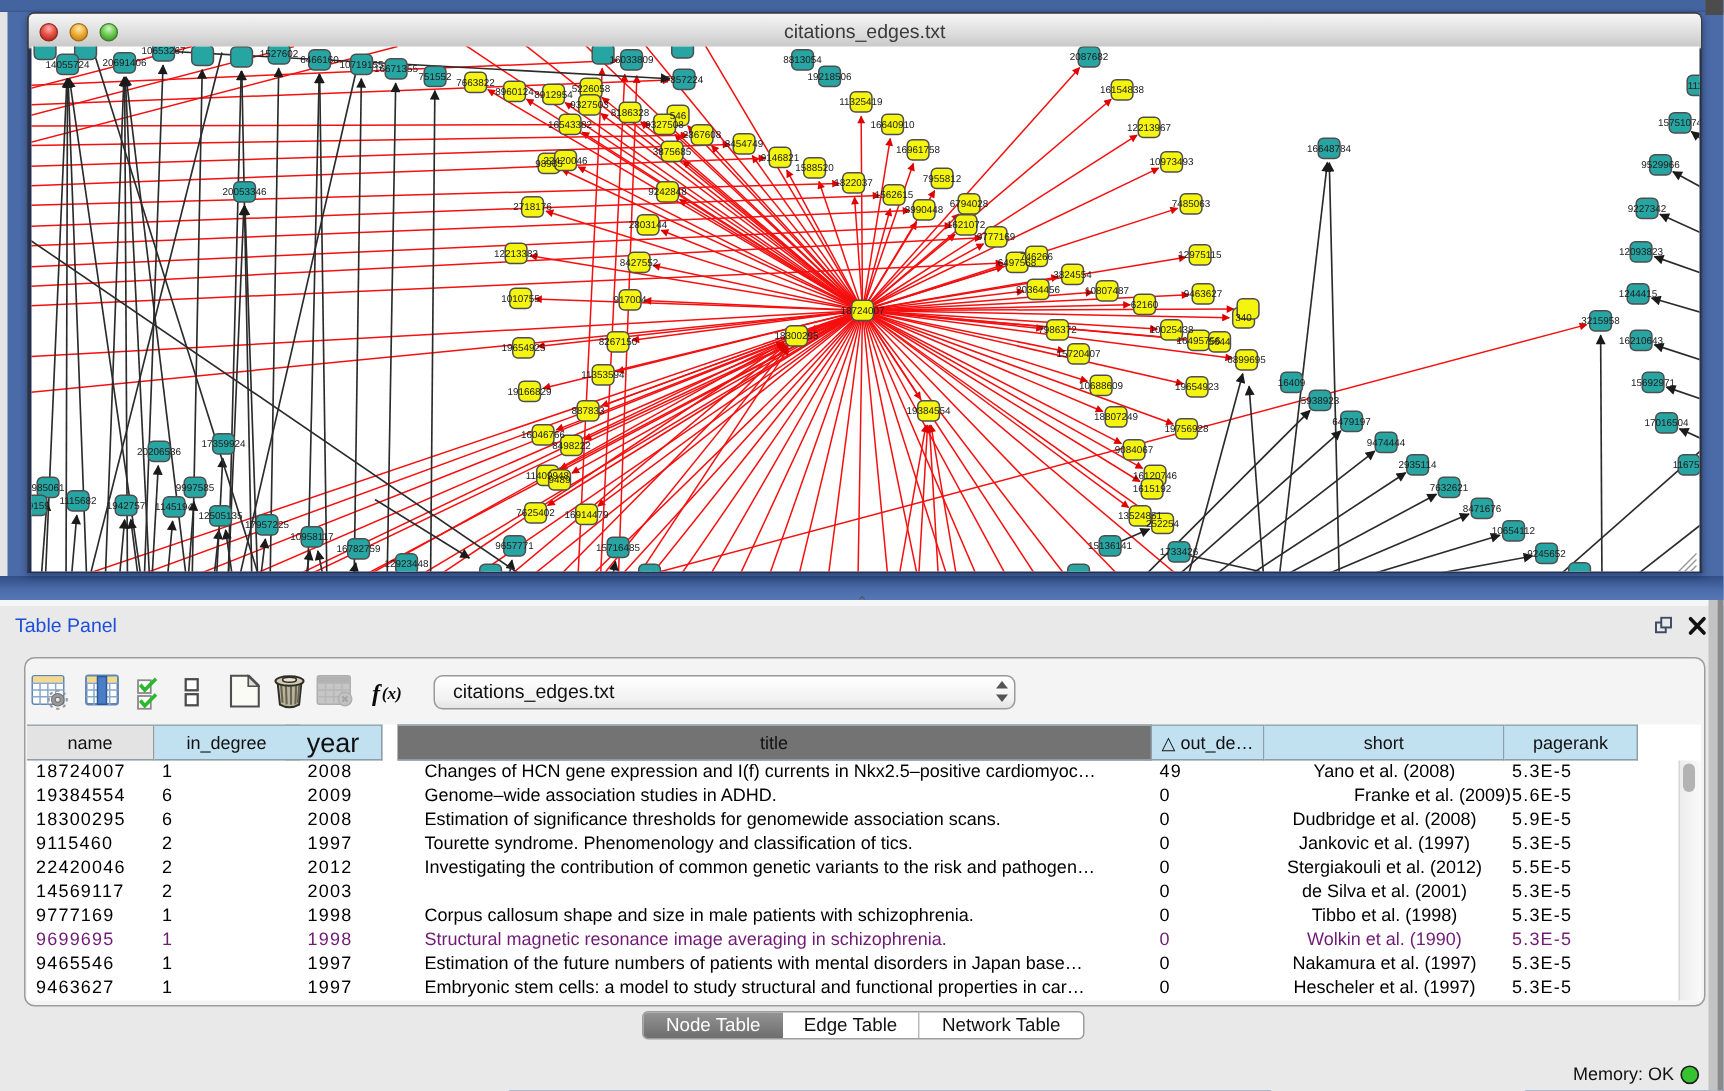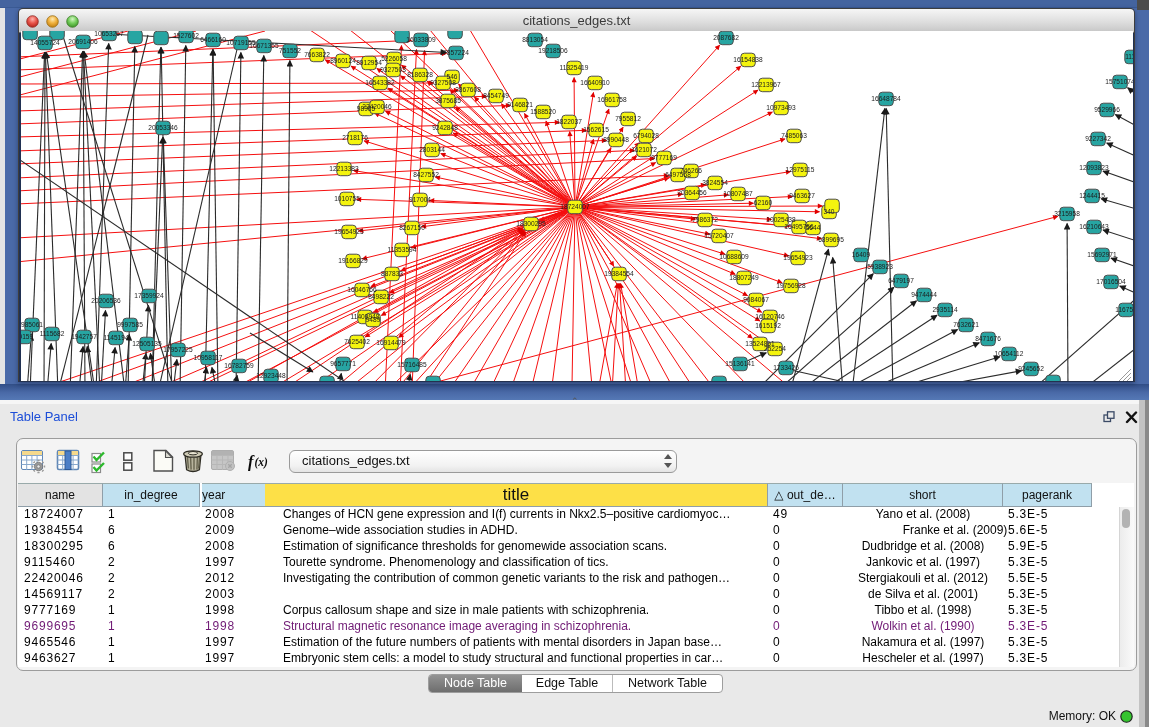--- a/index.html
+++ b/index.html
@@ -612,22 +612,22 @@
 <div class="abs" style="left:302px;top:453px;font-size:13px;color:#111;">citations_edges.txt</div>
 <svg class="abs" style="left:663px;top:454px" width="10" height="14" viewBox="0 0 10 14">
   <path d="M5 0 L9 5 H1 z" fill="#555"></path>
     <path d="M5 14 L1 9 H9 z" fill="#555"></path>
 </svg>
 
 <div class="abs" style="left:18px;top:483px;width:1116px;height:184px;background:#fff;"></div>
 <div style="position:absolute;left:18px;top:483px;width:1117px;height:23px;">
     <div style="position:absolute;left:0px;top:0;width:84px;height:22px;background:#e3e3e3;border-right:1px solid #8f9ea8;border-top:1px solid #9aa;border-bottom:1px solid #8f9ea8;text-align:center;line-height:22px;font-size:12px;color:#111;">name</div>
     <div style="position:absolute;left:85px;top:0;width:96px;height:22px;background:#c1e1f0;border-right:1px solid #8f9ea8;border-top:1px solid #9aa;border-bottom:1px solid #8f9ea8;text-align:center;line-height:22px;font-size:12px;color:#111;">in_degree</div>
-    <div style="position:absolute;left:184px;top:0;width:64px;height:22px;background:#c1e1f0;border-right:1px solid #8f9ea8;border-top:1px solid #9aa;border-bottom:1px solid #8f9ea8;text-align:left;line-height:22px;font-size:12px;color:#111;">year</div>
-    <div style="position:absolute;left:247px;top:0;width:502px;height:22px;background:#fde047;border-right:1px solid #8f9ea8;border-top:1px solid #9aa;border-bottom:1px solid #8f9ea8;text-align:center;line-height:22px;font-size:17px;color:#111;">title</div>
+    <div style="position:absolute;left:172px;top:0;width:64px;height:22px;background:#c1e1f0;border-right:1px solid #8f9ea8;border-top:1px solid #9aa;border-bottom:1px solid #8f9ea8;text-align:center;line-height:22px;font-size:18px;color:#111;">year</div>
+    <div style="position:absolute;left:247px;top:0;width:502px;height:22px;background:#737373;border-right:1px solid #8f9ea8;border-top:1px solid #9aa;border-bottom:1px solid #8f9ea8;text-align:center;line-height:22px;font-size:12px;color:#111;">title</div>
     <div style="position:absolute;left:750px;top:0;width:74px;height:22px;background:#c1e1f0;border-right:1px solid #8f9ea8;border-top:1px solid #9aa;border-bottom:1px solid #8f9ea8;text-align:center;line-height:22px;font-size:12px;color:#111;">△ out_de…</div>
     <div style="position:absolute;left:825px;top:0;width:159px;height:22px;background:#c1e1f0;border-right:1px solid #8f9ea8;border-top:1px solid #9aa;border-bottom:1px solid #8f9ea8;text-align:center;line-height:22px;font-size:12px;color:#111;">short</div>
     <div style="position:absolute;left:985px;top:0;width:88px;height:22px;background:#c1e1f0;border-right:1px solid #8f9ea8;border-top:1px solid #9aa;border-bottom:1px solid #8f9ea8;text-align:center;line-height:22px;font-size:12px;color:#111;">pagerank</div>
   </div>
 <div style="position:absolute;left:18px;top:506px;width:1117px;height:16px;font-size:12px;color:#000;white-space:nowrap;">
     <div style="position:absolute;left:6px;top:1px;letter-spacing:0.8px;">18724007</div>
     <div style="position:absolute;left:90px;top:1px;letter-spacing:0.8px;">1</div>
     <div style="position:absolute;left:187px;top:1px;letter-spacing:0.8px;">2008</div>
     <div style="position:absolute;left:265px;top:1px;">Changes of HCN gene expression and I(f) currents in Nkx2.5–positive cardiomyoc…</div>
     <div style="position:absolute;left:755px;top:1px;letter-spacing:0.8px;">49</div>

